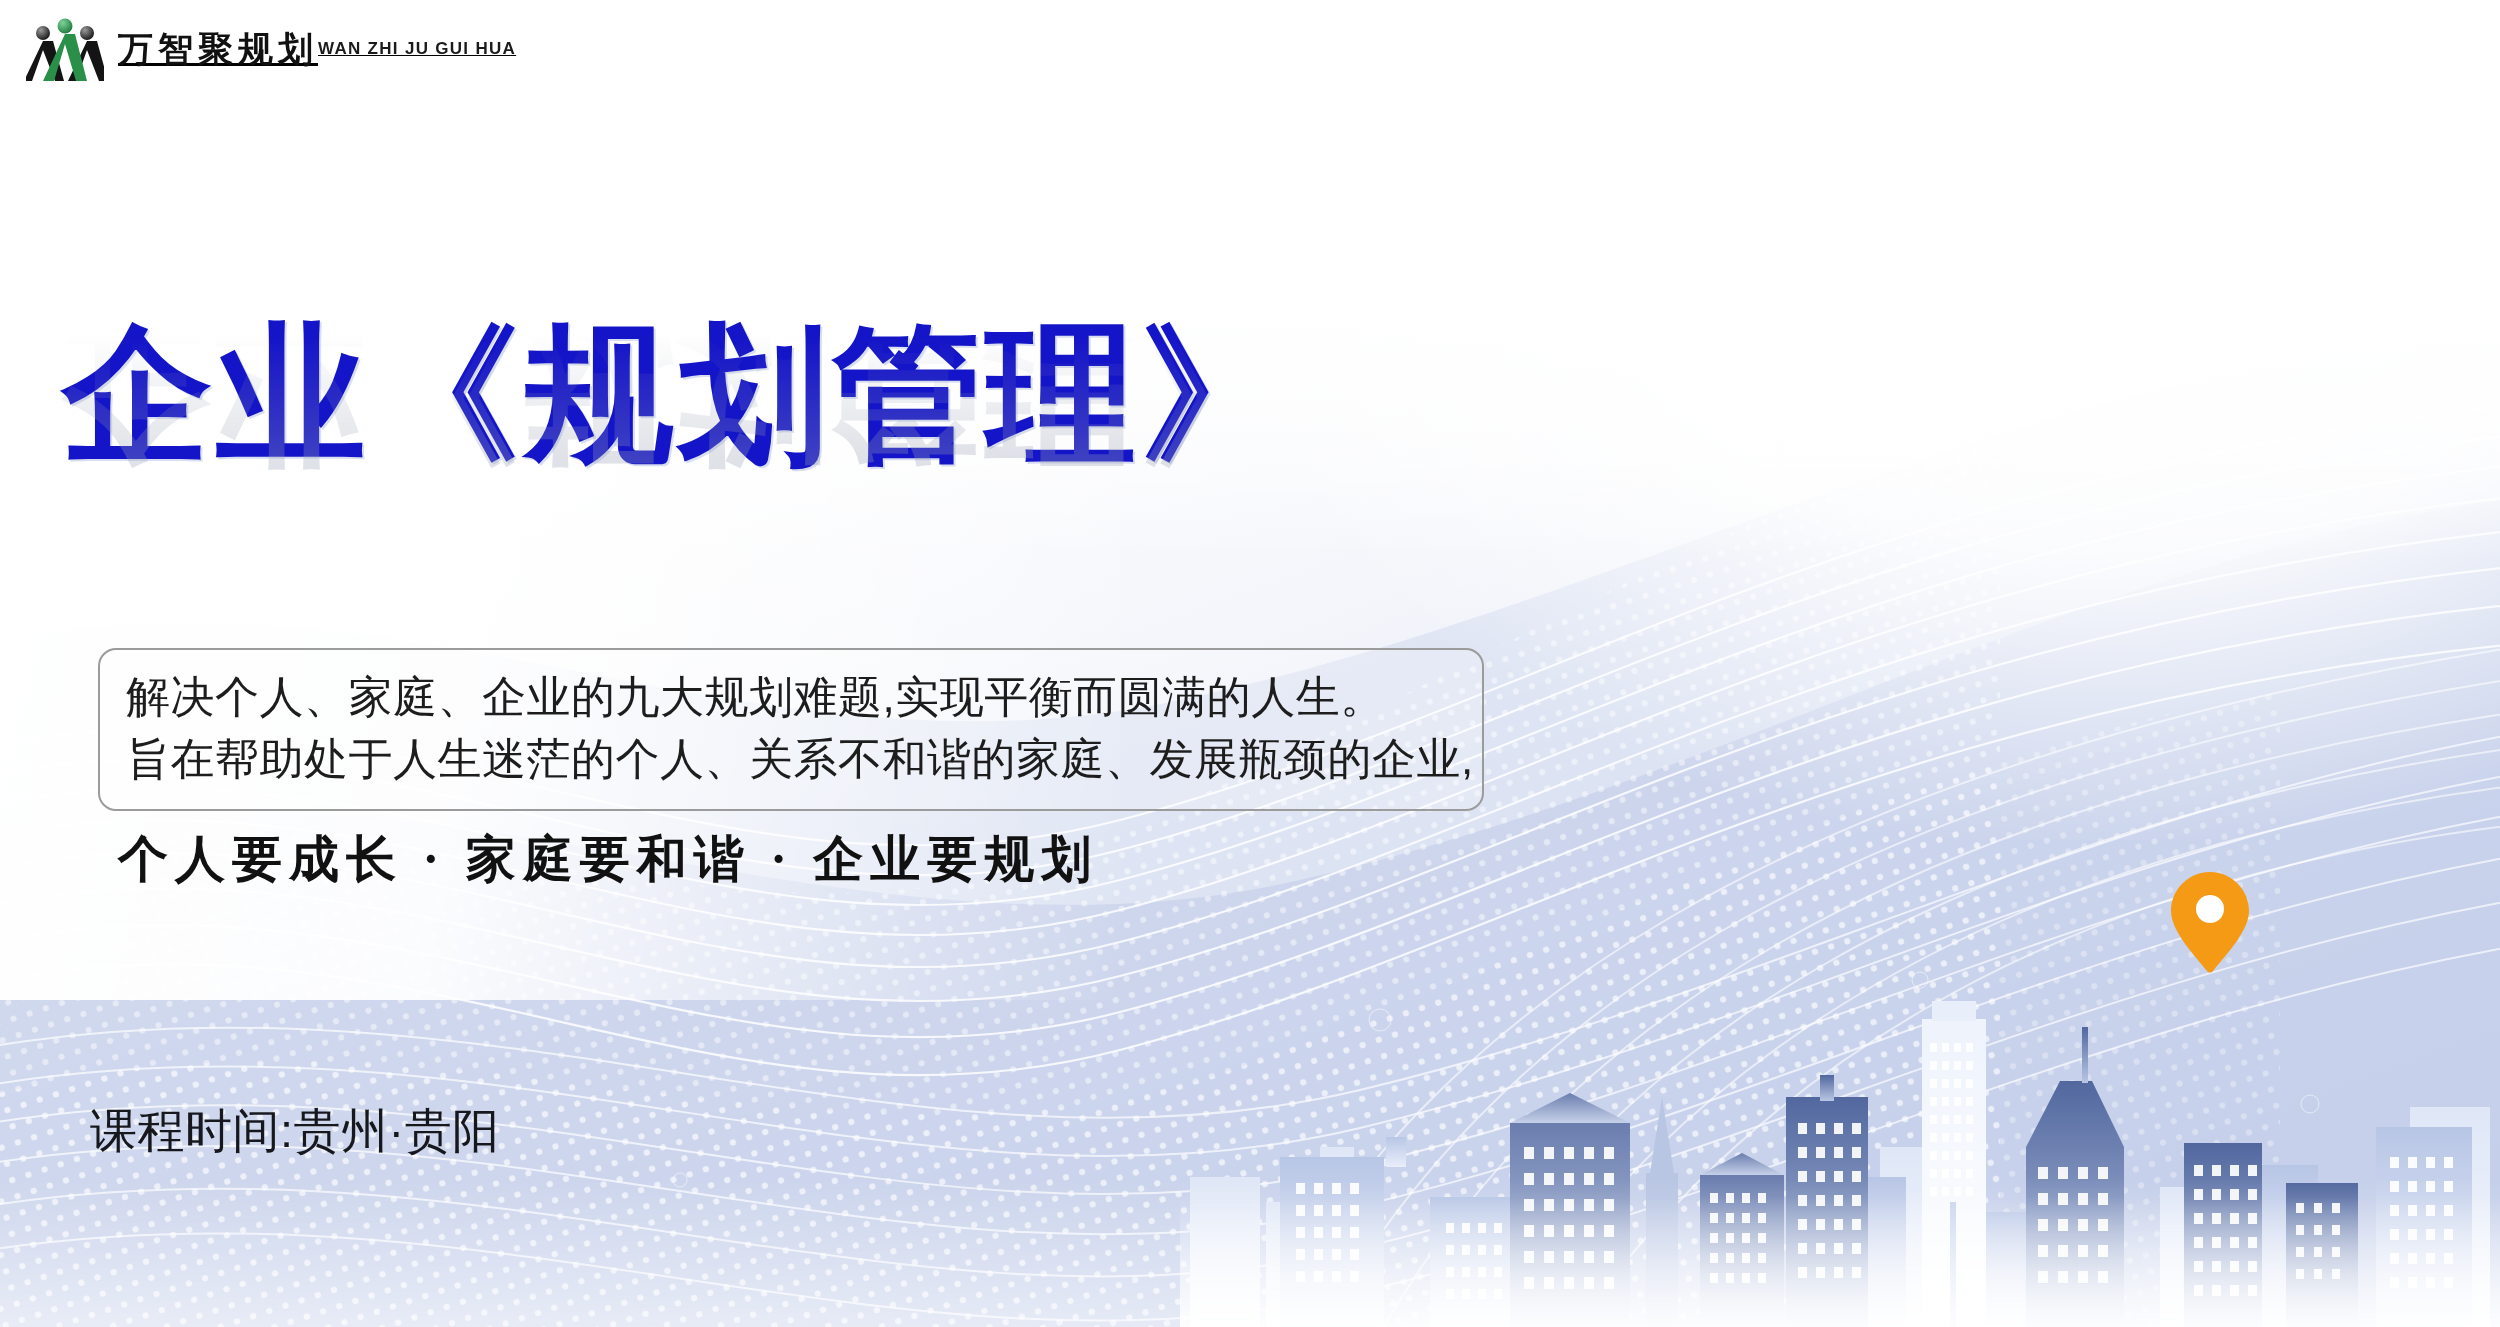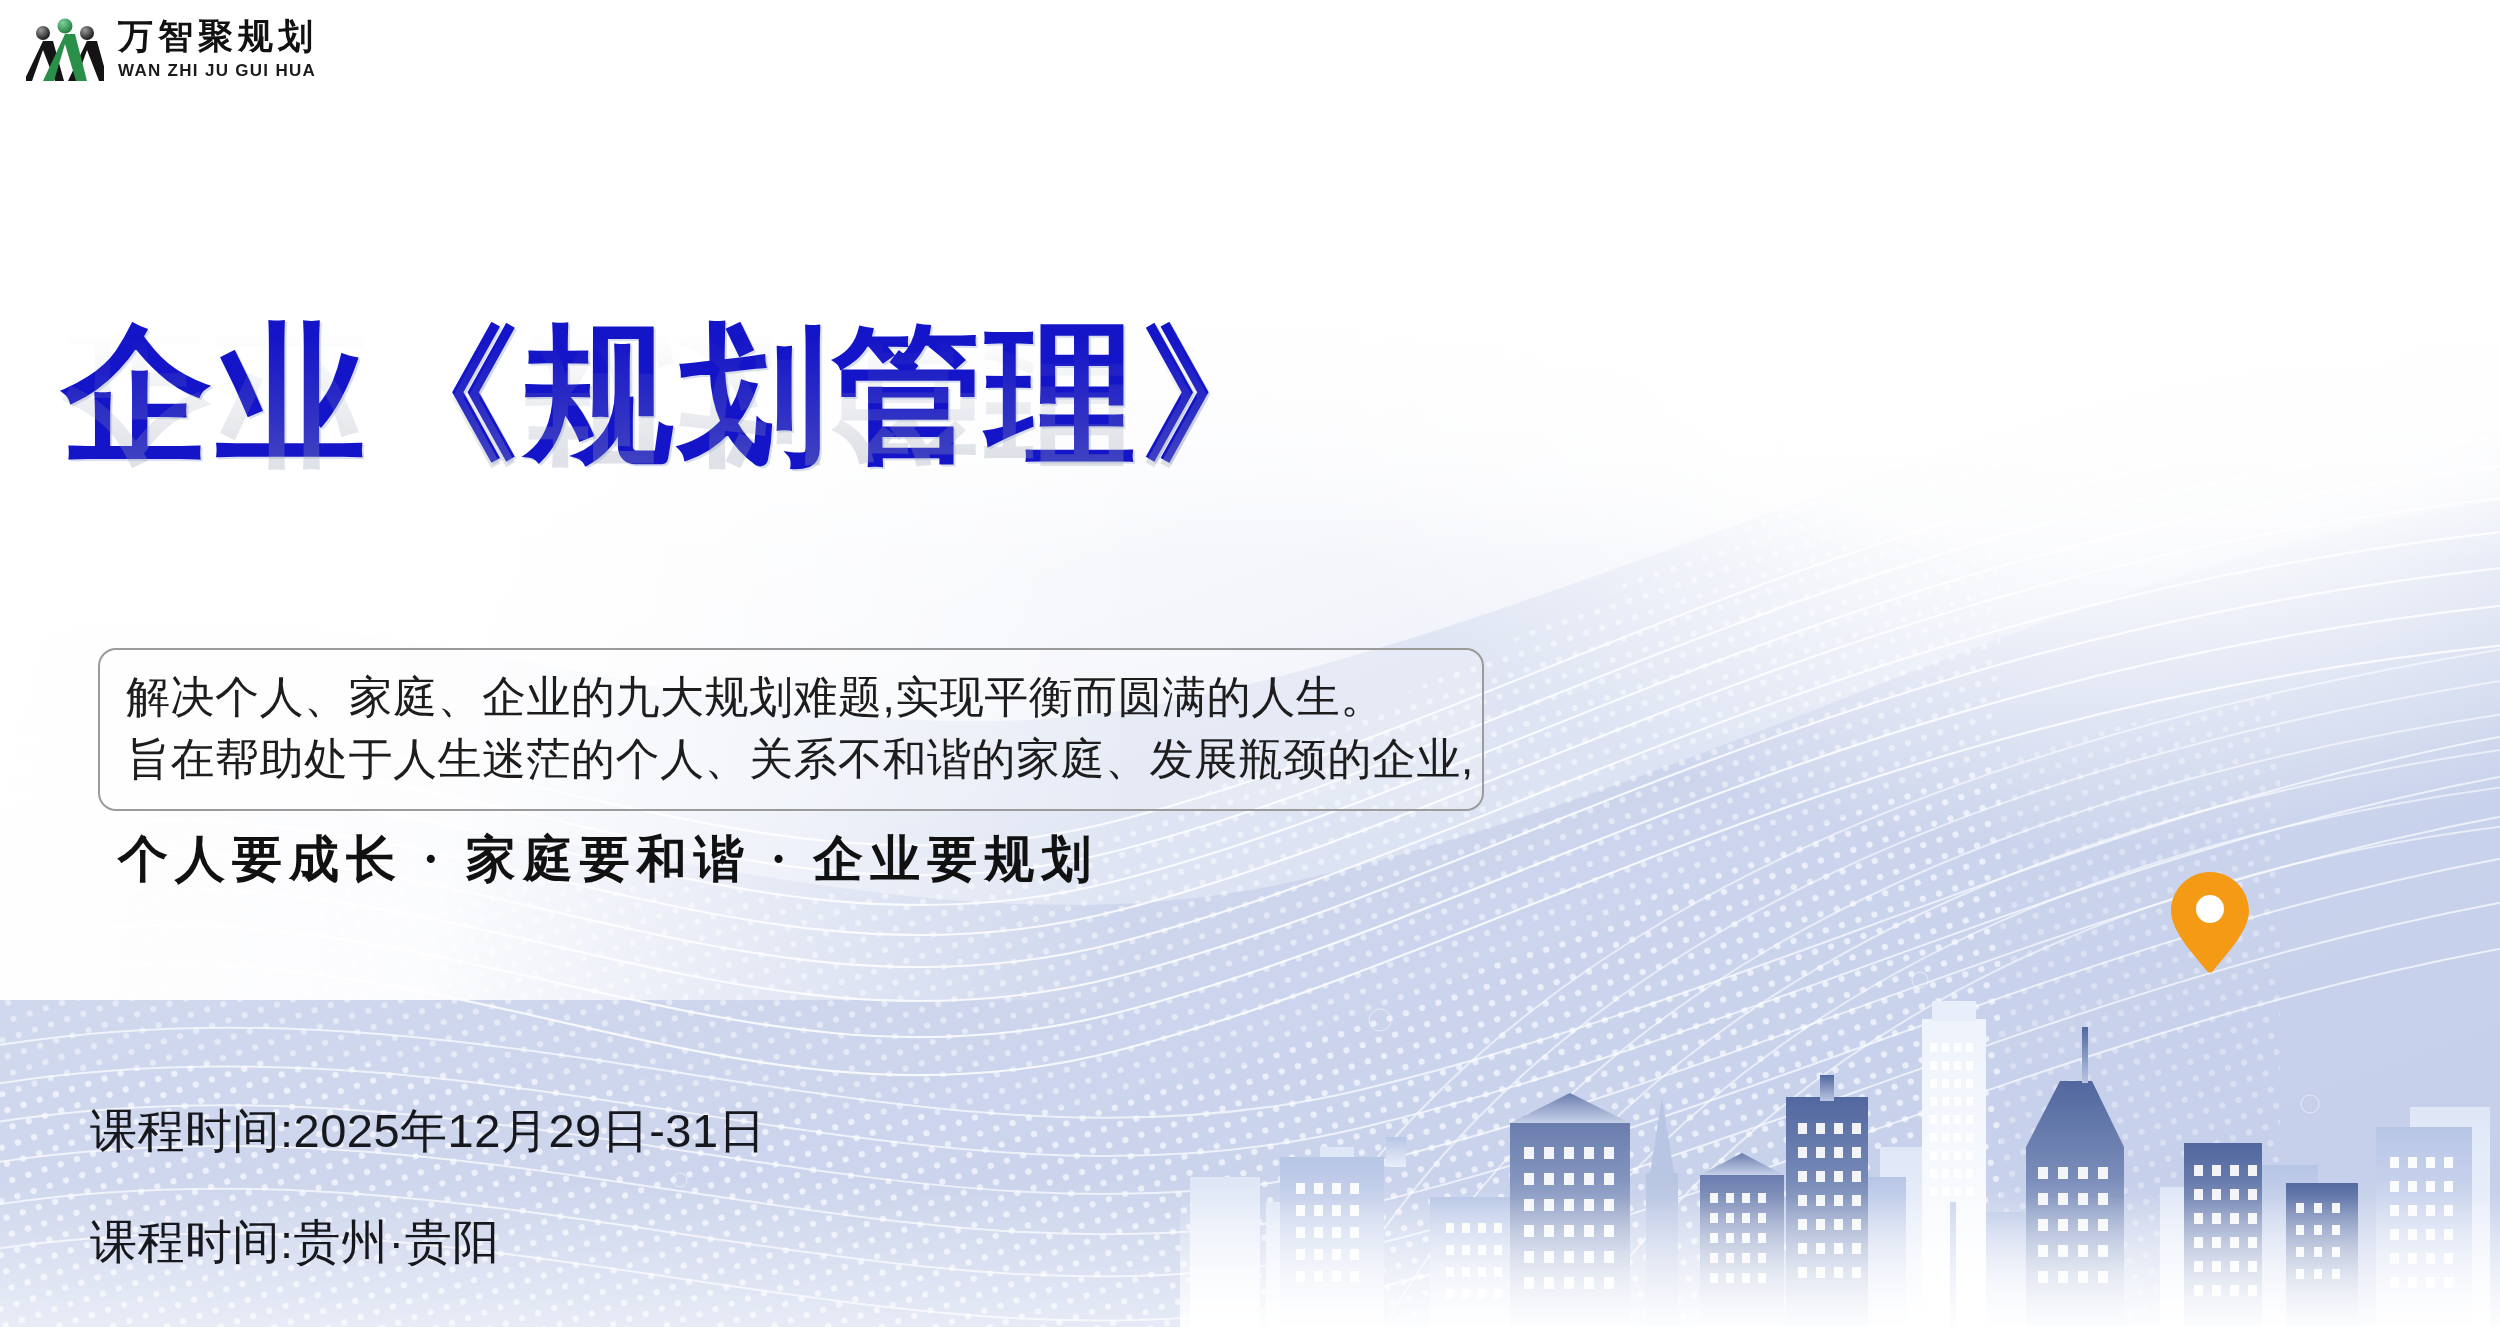--- a/index.html
+++ b/index.html
@@ -29,21 +29,21 @@
     background:linear-gradient(100deg,#ffffff 0%,rgba(255,255,255,.92) 46%,rgba(255,255,255,0) 100%);
   }
   .bg-bottomfade{
     position:absolute;left:0;bottom:0;width:2500px;height:150px;
     background:linear-gradient(0deg,rgba(255,255,255,.55) 0%,rgba(255,255,255,0) 100%);
   }
 
   
   .logo{position:absolute;left:26px;top:14px;display:flex;align-items:center;gap:14px;}
   .logo-mark{width:78px;height:70px;display:block;}
-  .logo-text{display:flex;flex-direction:column;justify-content:center;line-height:1;}
+  .logo-text{display:flex;flex-direction:row;justify-content:center;line-height:1;text-decoration:underline;}
   .logo-cn{
     font-family:"Liberation Serif","DejaVu Serif",serif;
     font-size:35px;font-weight:700;color:#111;letter-spacing:5px;
   }
   .logo-en{
     font-size:17px;font-weight:700;color:#1b1b1b;letter-spacing:1.3px;margin-top:8px;
   }
 
   
   .headline-wrap{position:absolute;left:62px;top:319px;}
@@ -558,21 +558,20 @@
   </div>
 
   <div class="desc-box">
     <div class="desc-line">解决个人、家庭、企业的九大规划难题,实现平衡而圆满的人生。</div>
     <div class="desc-line">旨在帮助处于人生迷茫的个人、关系不和谐的家庭、发展瓶颈的企业,</div>
   </div>
 
   <div class="slogan">个人要成长 · 家庭要和谐 · 企业要规划</div>
 
   <div class="course-info">
-    <div class="course-line">课程时间:2025年12月29日-31日</div>
     <div class="course-line">课程时间:贵州·贵阳</div>
   </div>
 
   <div class="loc-block">
     <svg class="loc-pin" viewBox="0 0 82 104">
       <path d="M41,2 C19.5,2 2,19.5 2,41 C2,62 28,88 38,101 C39.6,103 42.4,103 44,101 C54,88 80,62 80,41 C80,19.5 62.5,2 41,2 Z" fill="#f59a14"></path>
       <circle cx="41" cy="39" r="14" fill="#ffffff"></circle>
     </svg>
   </div>
 

